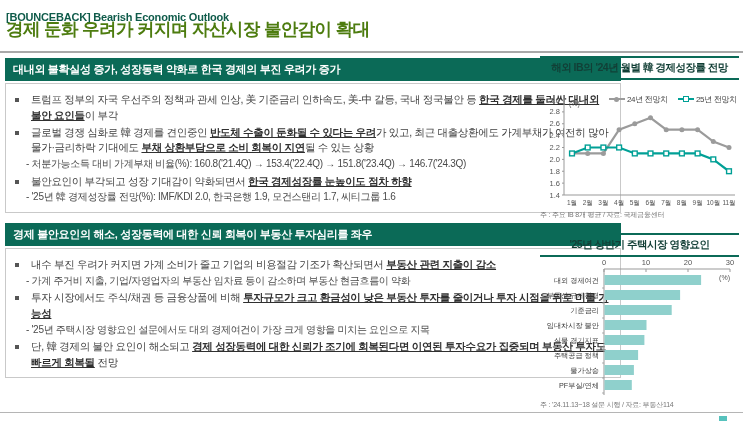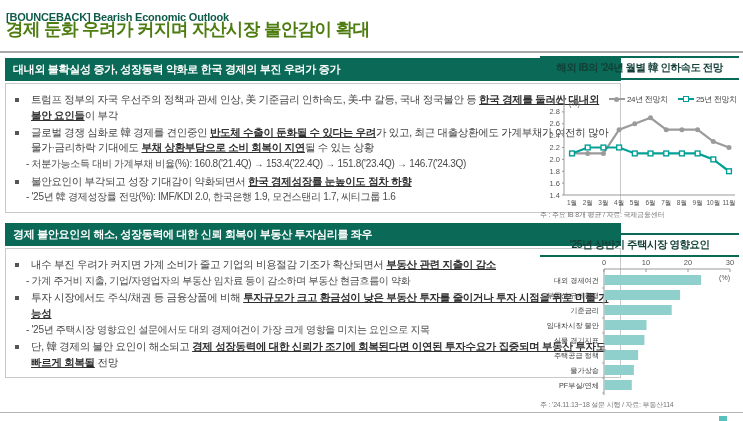--- a/index.html
+++ b/index.html
@@ -82,21 +82,21 @@
           <span><span>단, 韓 경제의 불안 요인이 해소되고 </span><span class="em">경제 성장동력에 대한 신뢰가 조기에 회복된다면 이연된 투자수요가 집중되며 부동산 투자도 빠르게 회복될</span><span> 전망</span></span>
         </div>
       </div>
     </div>
 
   </div>
 
   <div class="right-col">
 
     <div>
-      <div class="chart-title">해외 IB의 '24년 월별 韓 인하속도 전망</div>
+      <div class="chart-title">해외 IB의 '24년 월별 韓 경제성장률 전망</div>
       <div class="legend">
         <span class="leg-item">
           <span class="leg-line" style="background: rgb(155, 155, 155);">
               <i class="leg-dot" style="background: rgb(155, 155, 155); border-radius: 50%;"></i>
             </span>
           <span>24년 전망치</span>
         </span>
         <span class="leg-item">
           <span class="leg-line" style="background: rgb(0, 160, 150);">
               <i class="leg-dot" style="border: 1.5px solid rgb(0, 160, 150); background: rgb(255, 255, 255); width: 4px; height: 4px; top: -2px;"></i>

